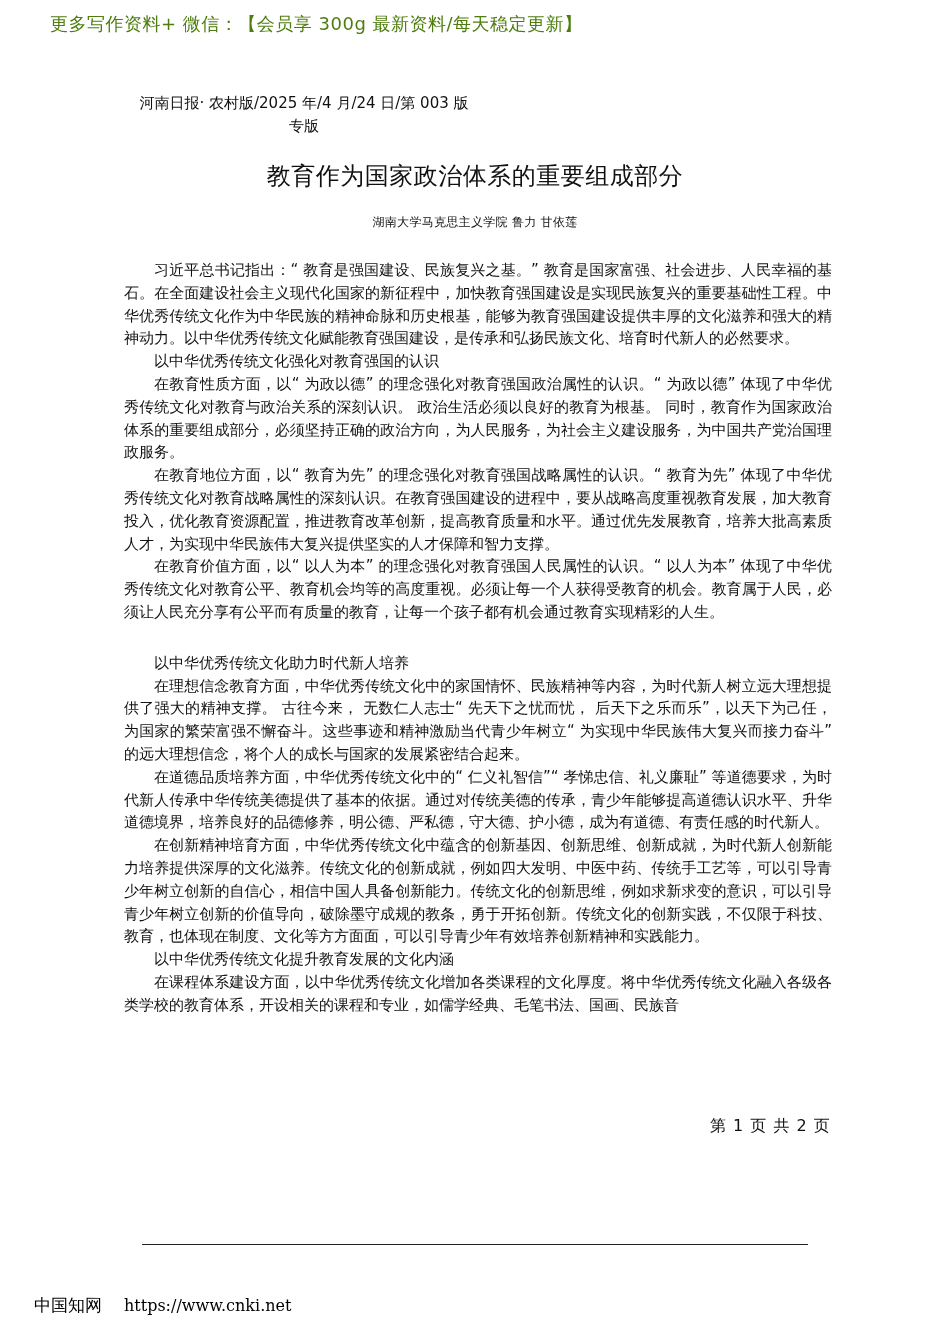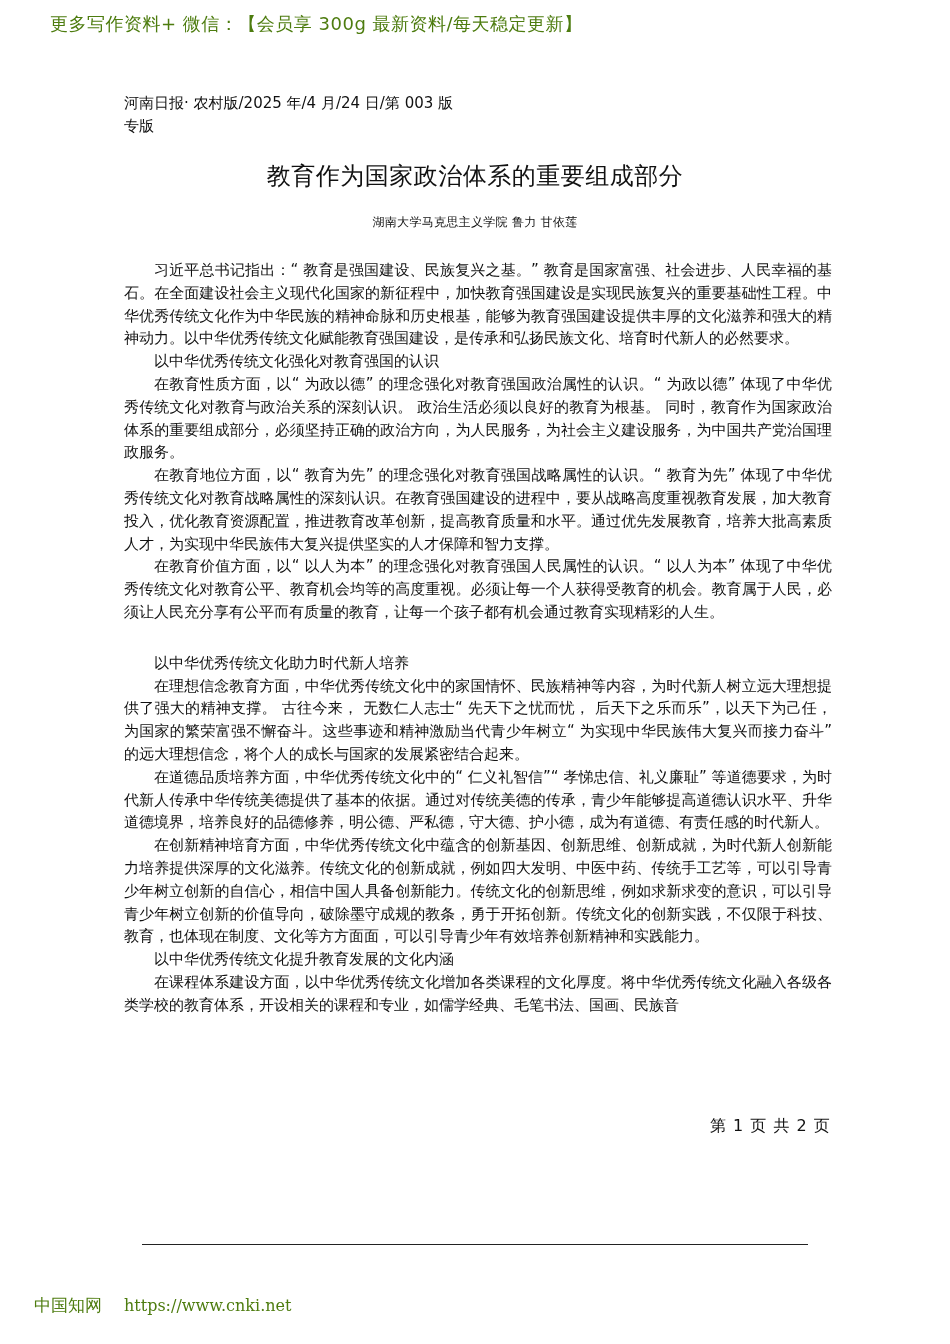--- a/index.html
+++ b/index.html
@@ -8,21 +8,21 @@
       font-family: "DejaVu Sans", "Liberation Sans", sans-serif;
       color: #111111;
     }
     .promo {
       position: absolute; left: 50px; top: 12px;
       color: #4d7c0f; font-size: 18px; letter-spacing: 0.5px;
       white-space: nowrap;
     }
     .source {
       position: absolute; left: 124px; top: 92px;
-      font-size: 15px; line-height: 23px; width: 360px;
+      font-size: 15px; line-height: 23px; width: 360px; text-align: center;
     }
     .title {
       position: absolute; left: 0; right: 0; top: 160px;
       text-align: center; font-size: 24px; letter-spacing: 0.5px;
     }
     .author {
       position: absolute; left: 0; right: 0; top: 214px;
       text-align: center; font-size: 12px; letter-spacing: 0.3px;
     }
     .body {
@@ -35,21 +35,21 @@
     .pageno {
       position: absolute; left: 710px; top: 1116px;
       font-size: 16px; letter-spacing: 1px;
     }
     .rule {
       position: absolute; left: 142px; top: 1244px; width: 666px;
       height: 0; border-top: 1.5px solid #222222;
     }
     .footer {
       position: absolute; left: 34px; top: 1294px;
-      color: #4d7c0f; font-size: 17px; white-space: nowrap;
+      color: #000000; font-size: 17px; white-space: nowrap;
     }
     .footer .url { font-family: "DejaVu Serif", "Liberation Serif", serif; margin-left: 22px; font-size: 16px; }
   </style>
 </head>
 <body>
 
 <div class="promo">更多写作资料+ 微信：【会员享 300g 最新资料/每天稳定更新】</div>
 
 <div class="source">
   <div>河南日报· 农村版/2025 年/4 月/24 日/第 003 版</div>

